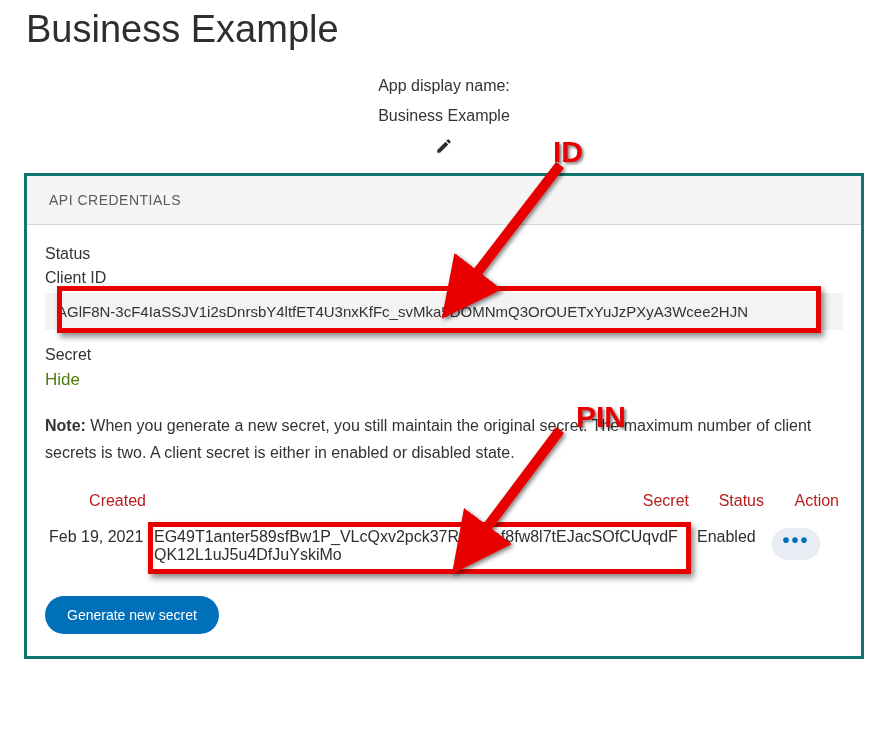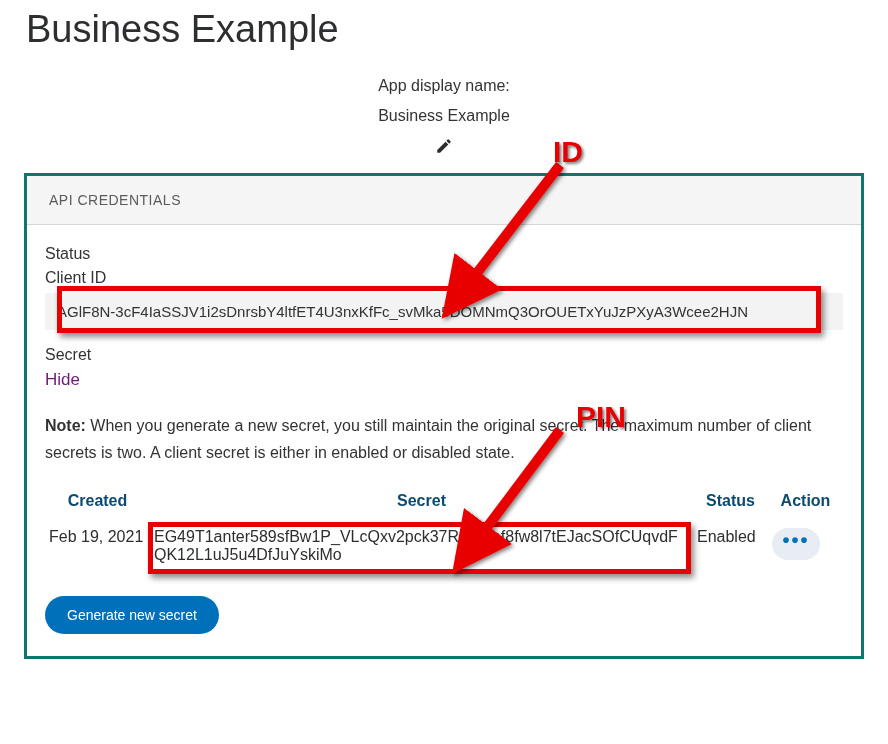--- a/index.html
+++ b/index.html
@@ -65,44 +65,44 @@
       margin-bottom: 16px;
       width: 100%;
     }
     .readonly-relative {
       position: relative;
     }
     .secret-section {
       margin-bottom: 10px;
     }
     .hide-link {
-      color: #701a75;
+      color: #4d7c0f;
       font-size: 17px;
       cursor: pointer;
       text-decoration: none;
     }
     .note-text {
       font-size: 16px;
       line-height: 1.7;
       color: #333;
       margin: 22px 0 18px;
     }
     .note-text b {
       font-weight: 700;
     }
     table.secrets {
       width: 100%;
       border-collapse: collapse;
       font-size: 16px;
     }
     table.secrets th {
-      text-align: center;
-      font-weight: 700;
+      text-align: right;
+      font-weight: 400;
       padding: 8px 4px;
-      color: #0c4a6e;
+      color: #b91c1c;
       vertical-align: top;
     }
     table.secrets td {
       padding: 10px 4px;
       vertical-align: top;
       word-break: break-all;
     }
     .col-created { width: 105px; }
     .col-secret { width: auto; }
     .col-status { width: 75px; text-align: left;}

